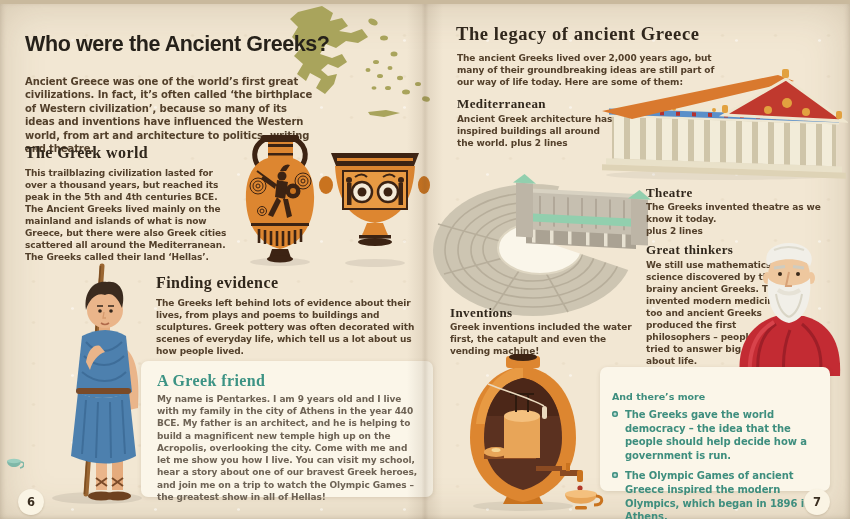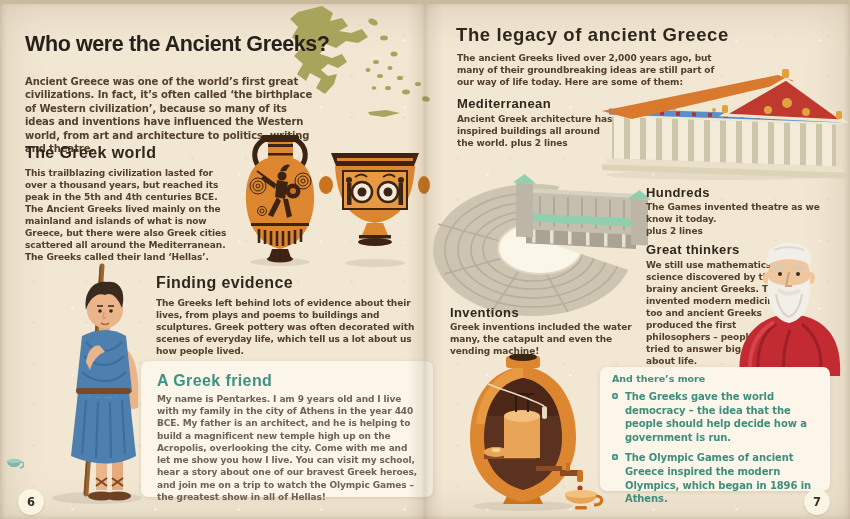--- a/index.html
+++ b/index.html
@@ -9,21 +9,21 @@
     font-family:"DejaVu Sans", sans-serif;}
   .texture{position:absolute;inset:0;pointer-events:none;
     background-image:
       radial-gradient(rgba(150,120,80,.07) 1.2px, transparent 2.2px),
       radial-gradient(rgba(255,255,255,.5) 1px, transparent 2px);
     background-size:53px 41px, 83px 67px;
     background-position:7px 11px, 31px 3px;}
   .abs{position:absolute;}
   .display-title{font-family:"Liberation Sans", sans-serif;font-weight:700;
     font-size:21.5px;letter-spacing:-.4px;color:#26211a;}
-  .slab{font-family:Liberation Sans, sans-serif;font-weight:700;color:#30271c;letter-spacing:.4px;}
+  .slab{font-family:Liberation Serif, serif;font-weight:700;color:#30271c;letter-spacing:.4px;}
   .slab.lg{font-size:16px;}
   .slab.xl{font-size:18.5px;letter-spacing:.6px;}
   .slab.md{font-size:13px;}
   .body-text{font-weight:700;font-size:9px;line-height:1.33;color:#53402b;letter-spacing:-.1px;}
   .body-text.lead{font-size:10px;line-height:1.34;}
   .green-head{color:#3c9384;}
   .teal{color:#3e8e7e;}
   .panel{background:#fbf6e9;border-radius:7px;box-shadow:0 1px 4px rgba(90,65,35,.15);}
   .friend-body{color:#6e6355;font-weight:700;font-size:9px;line-height:1.36;letter-spacing:-.1px;}
   .page-dot{width:26px;height:26px;border-radius:50%;background:#faf4e4;
@@ -280,22 +280,22 @@
       </g>
       <rect x="98" y="31" width="110" height="4" fill="#d8d2c2"></rect>
       <rect x="100" y="56" width="106" height="8" fill="#92cfae"></rect>
       <rect x="88" y="26" width="17" height="54" fill="#bdb5a6"></rect>
       <polygon points="85,26 108,26 96.5,17" fill="#92cfae"></polygon>
       <rect x="203" y="36" width="17" height="46" fill="#bdb5a6"></rect>
       <polygon points="200,36 223,36 211.5,27" fill="#92cfae"></polygon>
     </g>
   </svg>
 
-  <div class="abs slab md" style="left:646px;top:181px">Hundreds</div>
-  <div class="abs body-text" style="left:646px;top:198px;width:190px">The Games invented theatre as we know it today.</div>
+  <div class="abs slab md" style="left:646px;top:181px">Theatre</div>
+  <div class="abs body-text" style="left:646px;top:198px;width:190px">The Greeks invented theatre as we know it today.</div>
   <div class="abs body-text" style="left:646px;top:222px;width:190px">plus 2 lines</div>
 
   <div class="abs slab md" style="left:646px;top:238px">Great thinkers</div>
   <div class="abs body-text" style="left:646px;top:256px;width:148px">We still use mathematics and science discovered by the brainy ancient Greeks. They invented modern medicine too and ancient Greeks produced the first philosophers – people who tried to answer big questions about life.</div>
 
   <svg class="abs" style="left:728px;top:226px;width:122px;height:148px" viewBox="0 0 122 148">
     <path d="M12,146 C8,110 28,92 48,86 L76,86 C98,92 114,108 112,146 Z" fill="#c32b33"></path>
     <path d="M30,146 C28,118 36,102 48,94 M92,146 C96,120 86,104 74,94 M56,146 C54,124 58,110 62,100" stroke="#9e1f28" stroke-width="3" fill="none"></path>
     <path d="M22,146 C20,116 32,100 46,92" stroke="#d8434b" stroke-width="4" fill="none"></path>
     <rect x="52" y="68" width="18" height="20" fill="#e8bd95"></rect>
@@ -307,21 +307,21 @@
     <path d="M40,36 C34,24 44,13 61,13 C78,13 88,24 82,36 C76,27 46,27 40,36 Z" fill="#f1efe8"></path>
     <path d="M46,20 q14,-6 30,0" stroke="#dddacd" stroke-width="2" fill="none"></path>
     <circle cx="52" cy="44" r="2" fill="#3a2a1c"></circle>
     <circle cx="70" cy="44" r="2" fill="#3a2a1c"></circle>
     <path d="M46,38 l11,-1.5 M65,36.5 l11,1.5" stroke="#cfccc0" stroke-width="3"></path>
     <path d="M61,42 L58,56 L64,56" stroke="#d7a177" stroke-width="2" fill="none"></path>
     <path d="M50,60 Q61,67 72,60" stroke="#e6e2d6" stroke-width="4" fill="none"></path>
   </svg>
 
   <div class="abs slab md" style="left:450px;top:301px">Inventions</div>
-  <div class="abs body-text" style="left:450px;top:318px;width:196px">Greek inventions included the water many, the catapult and even the vending machine!</div>
+  <div class="abs body-text" style="left:450px;top:318px;width:196px">Greek inventions included the water first, the catapult and even the vending machine!</div>
 
   <svg class="abs" style="left:438px;top:350px;width:185px;height:160px" viewBox="0 0 185 160">
     <ellipse cx="85" cy="152" rx="50" ry="5" fill="rgba(0,0,0,0.07)"></ellipse>
     <path d="M70,140 h30 l5,10 h-40 Z" fill="#c9731f"></path>
     <path d="M85,12 C52,16 32,44 32,84 C32,118 54,142 85,148 C116,142 138,118 138,84 C138,44 118,16 85,12 Z" fill="#dd8630"></path>
     <path d="M85,12 C60,16 42,38 38,70 L50,70 C54,44 68,28 85,24 Z" fill="#e89a43"></path>
     <rect x="68" y="2" width="34" height="12" rx="3" fill="#dd8630"></rect>
     <ellipse cx="85" cy="3" rx="14" ry="4" fill="#3c2313"></ellipse>
     <path d="M85,24 C62,28 46,50 46,84 C46,112 62,130 85,136 C108,130 124,112 124,84 C124,50 108,28 85,24 Z" fill="#5b3120"></path>
     <path d="M85,24 C68,27 54,40 49,62 L121,62 C116,40 102,27 85,24 Z" fill="#4c2718"></path>
@@ -339,21 +339,21 @@
     <rect x="122" y="116" width="20" height="6" fill="#8a4a22"></rect>
     <rect x="128" y="109" width="4" height="8" fill="#c9731f"></rect>
     <rect x="139" y="116" width="6" height="12" rx="2" fill="#c9731f"></rect>
     <circle cx="142" cy="134" r="2.6" fill="#b23a2a"></circle>
     <path d="M127,140 C127,153 159,153 159,140 Z" fill="#e8a558"></path>
     <ellipse cx="143" cy="140" rx="16" ry="4" fill="#f4c07e"></ellipse>
     <path d="M158,142 c8,0 8,9 -2,9" stroke="#c9731f" stroke-width="3" fill="none"></path>
     <rect x="137" y="152" width="12" height="3.5" rx="1.5" fill="#c9731f"></rect>
   </svg>
 
-  <div class="abs panel teal" style="left:600px;top:363px;width:230px;height:124px;padding:6px 12px;box-sizing:border-box">
+  <div class="abs panel teal" style="left:600px;top:363px;width:230px;height:124px;padding:24px 12px;box-sizing:border-box">
     <div class="more-head">And there’s more</div>
     <ul class="more">
       <li><span class="dot"></span><span>The Greeks gave the world democracy – the idea that the people should help decide how a government is run.</span></li>
       <li><span class="dot"></span></li>
       <li><span class="dot"></span><span>The Olympic Games of ancient Greece inspired the modern Olympics, which began in 1896 in Athens.</span></li>
     </ul>
   </div>
 
   <div class="abs page-dot" style="left:804px;top:485px">7</div>
 </div>

